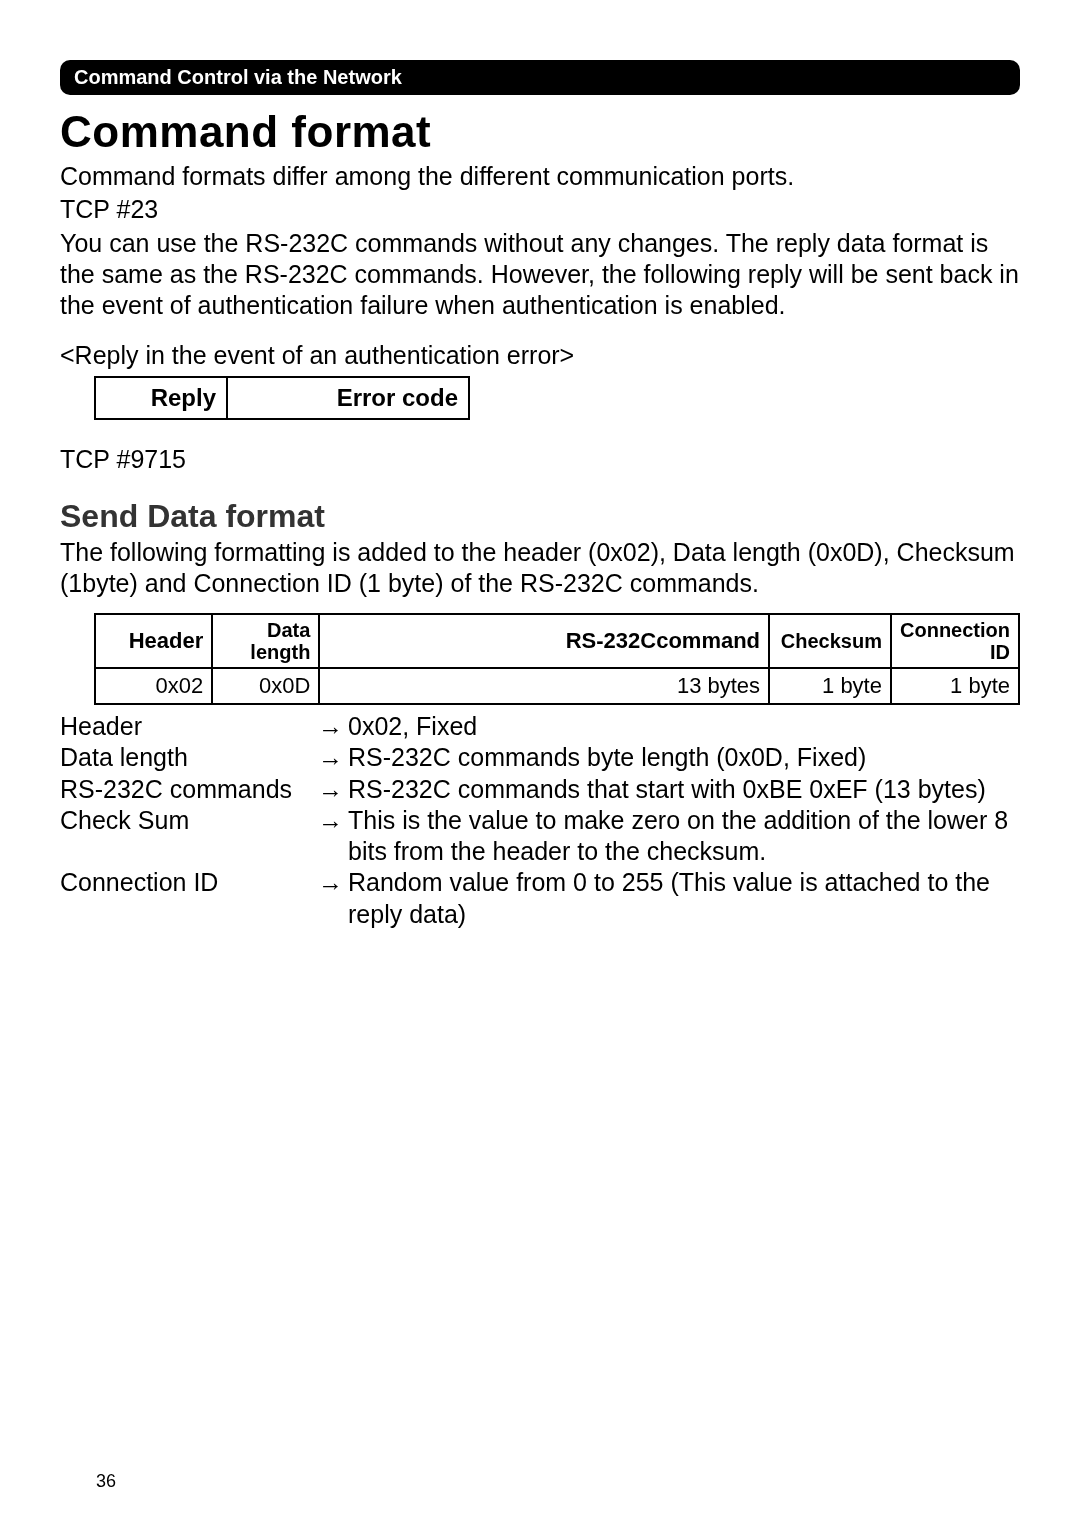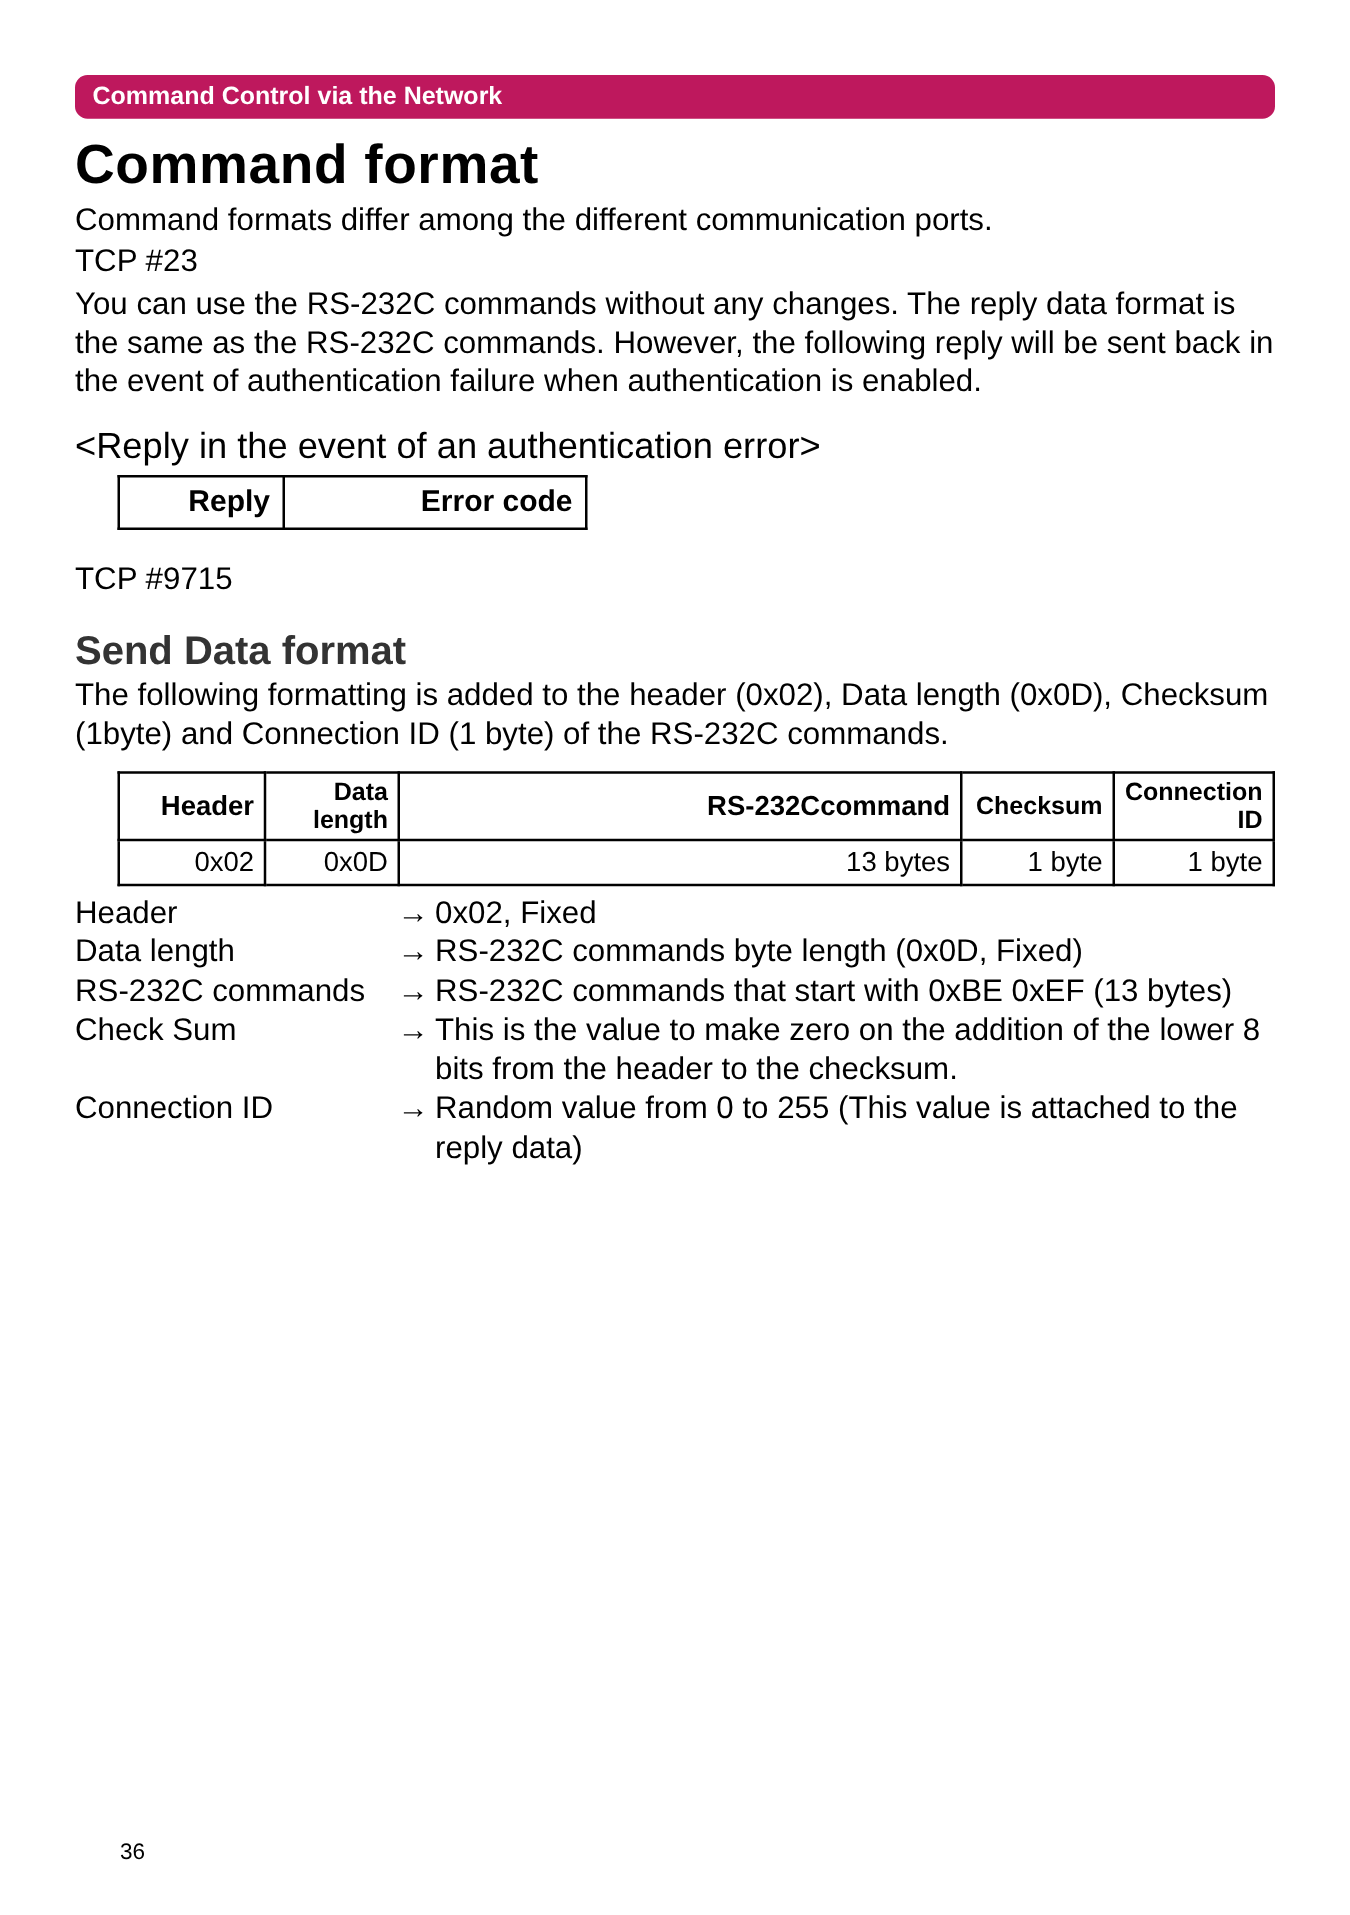--- a/index.html
+++ b/index.html
@@ -12,21 +12,21 @@
     color: #000000;
   }
   .page {
     padding: 60px 60px 40px 60px;
     box-sizing: border-box;
     width: 1080px;
     height: 1532px;
     position: relative;
   }
   .breadcrumb-bar {
-    background: #be185d;
+    background: #000000;
     color: #ffffff;
     font-weight: bold;
     font-size: 20px;
     padding: 6px 14px;
     border-radius: 10px;
     margin-bottom: 12px;
   }
   h1.section-title {
     font-size: 44px;
     font-weight: 900;
@@ -54,21 +54,21 @@
     margin: 6px 0 6px 34px;
   }
   th, td {
     border: 2px solid #000;
     text-align: right;
     font-size: 24px;
     padding: 6px 10px;
   }
   th { font-weight: bold; }
   .caption {
-    font-size: 29px;
+    font-size: 25px;
     margin: 20px 0 2px 0;
   }
   .def-table {
     margin-top: 6px;
   }
   .def-row {
     display: flex;
     font-size: 25px;
     line-height: 1.25;
     align-items: flex-start;

